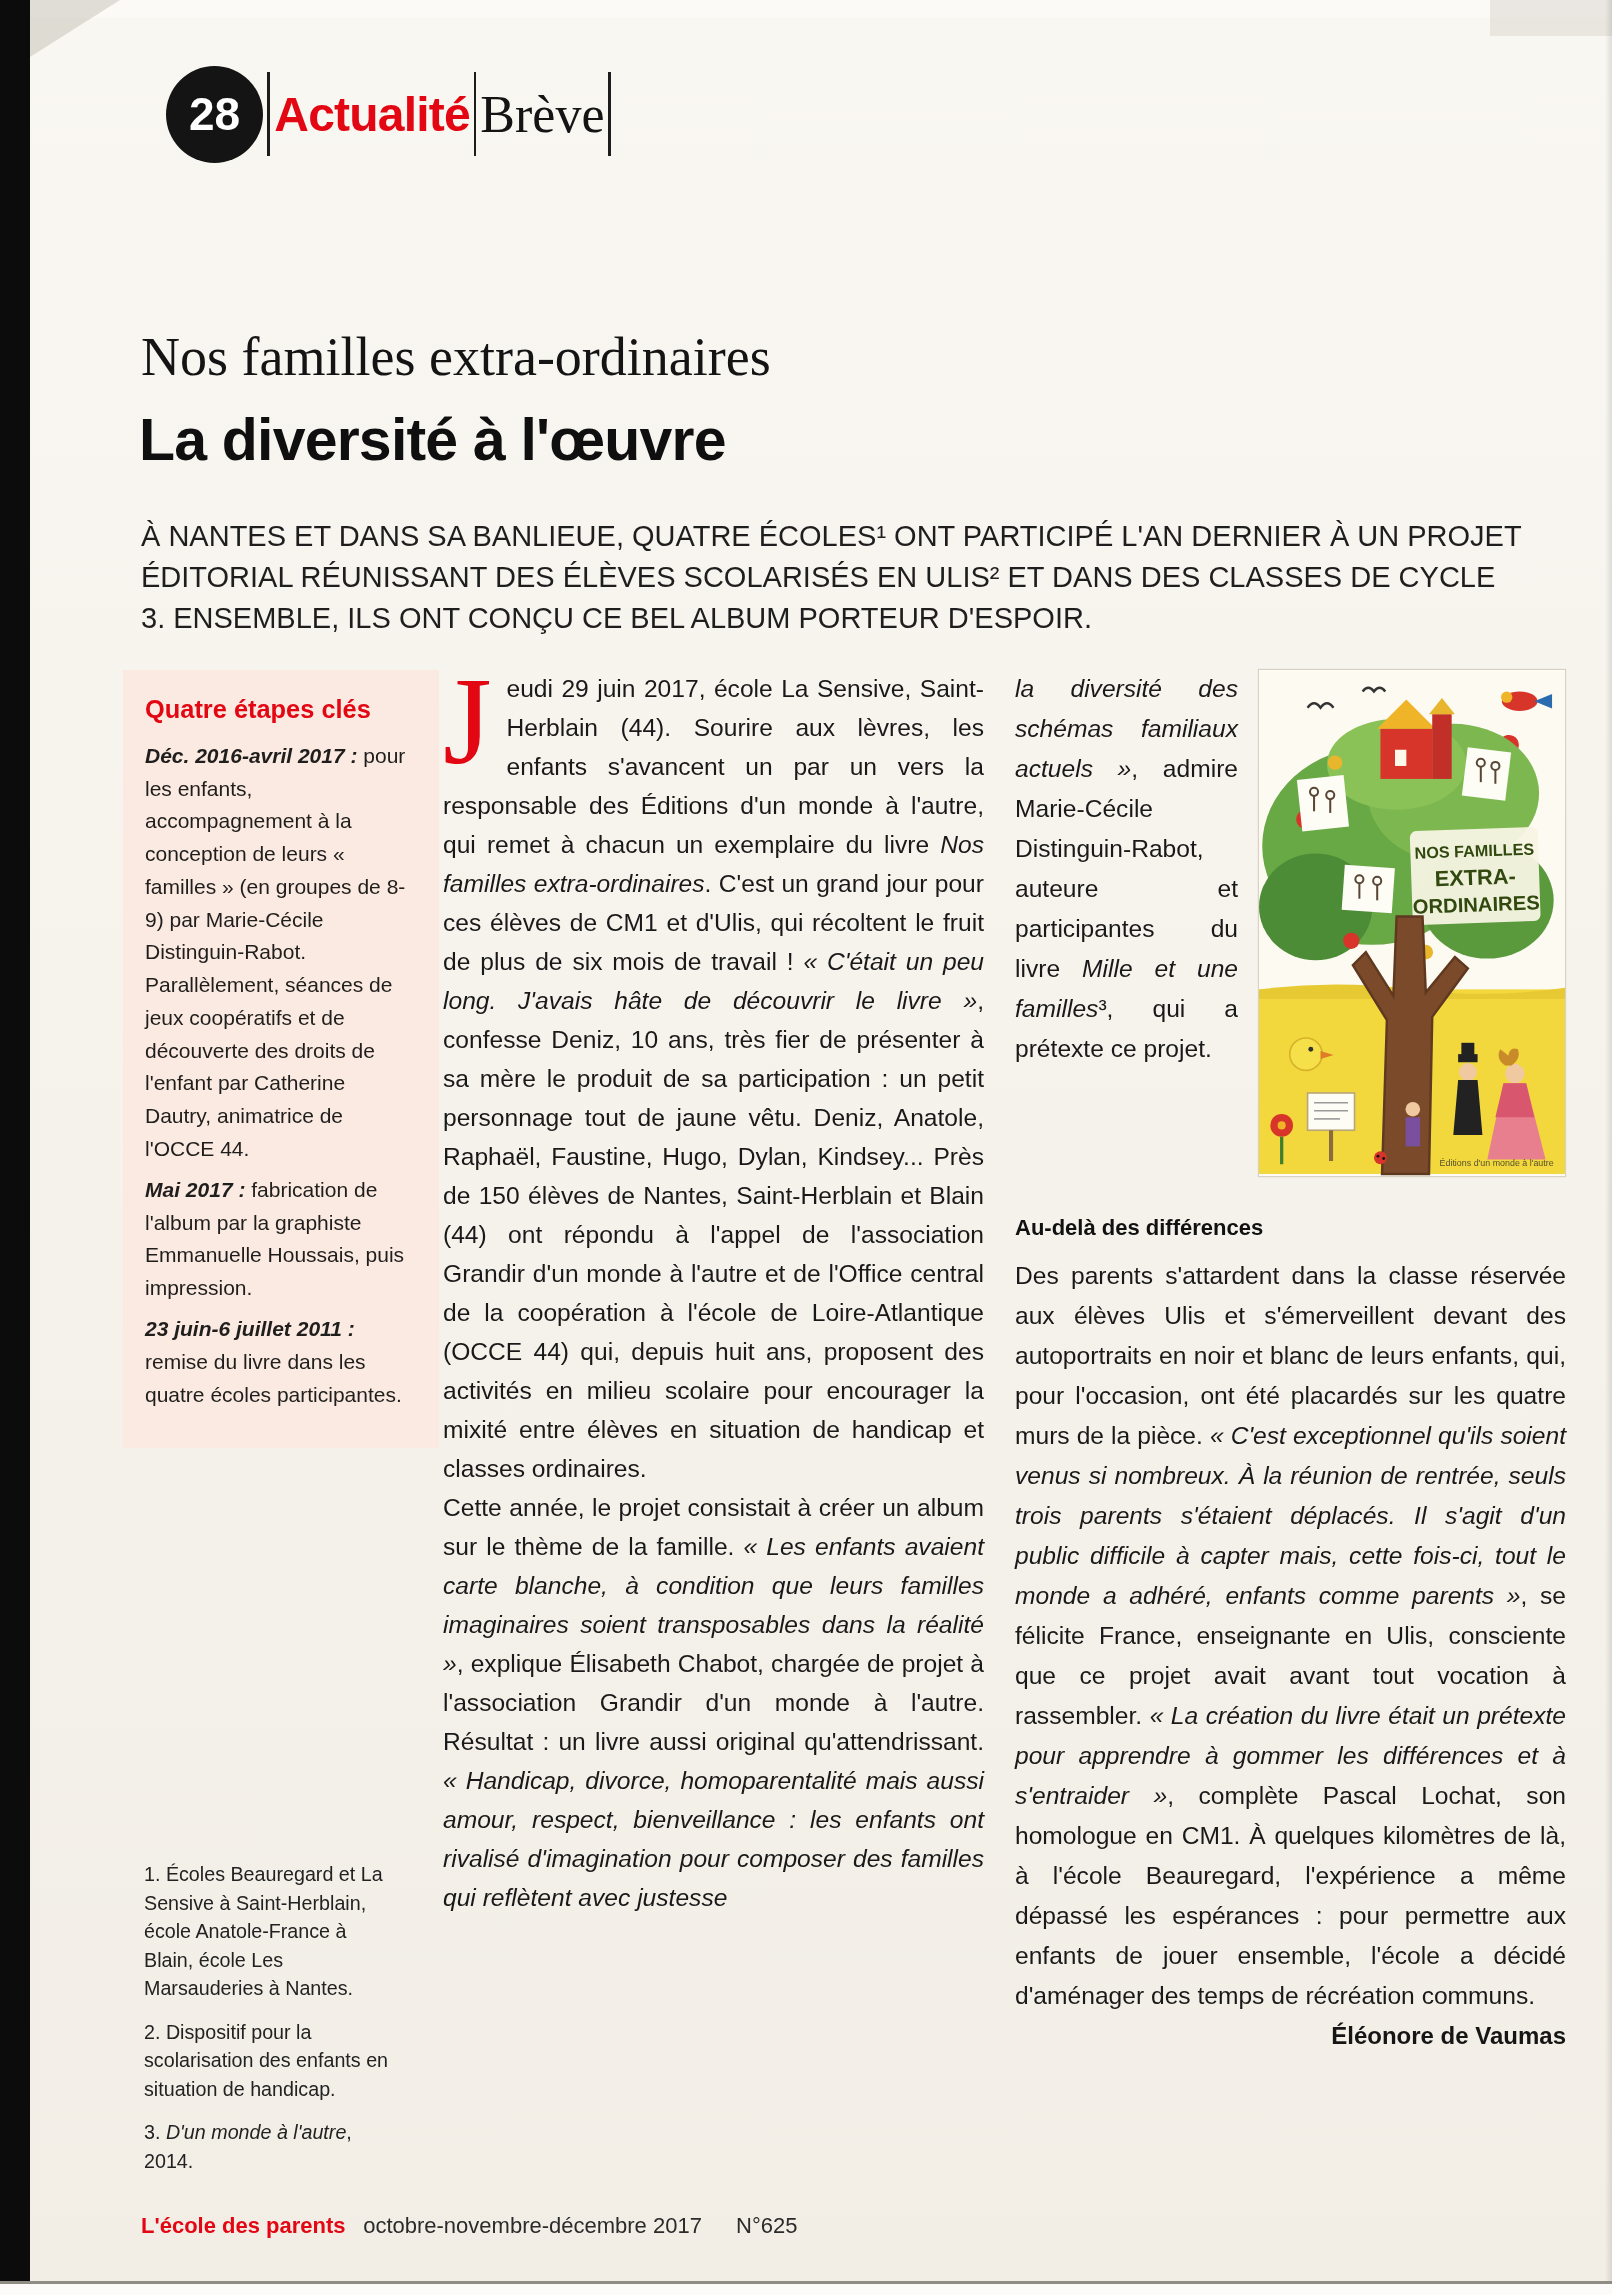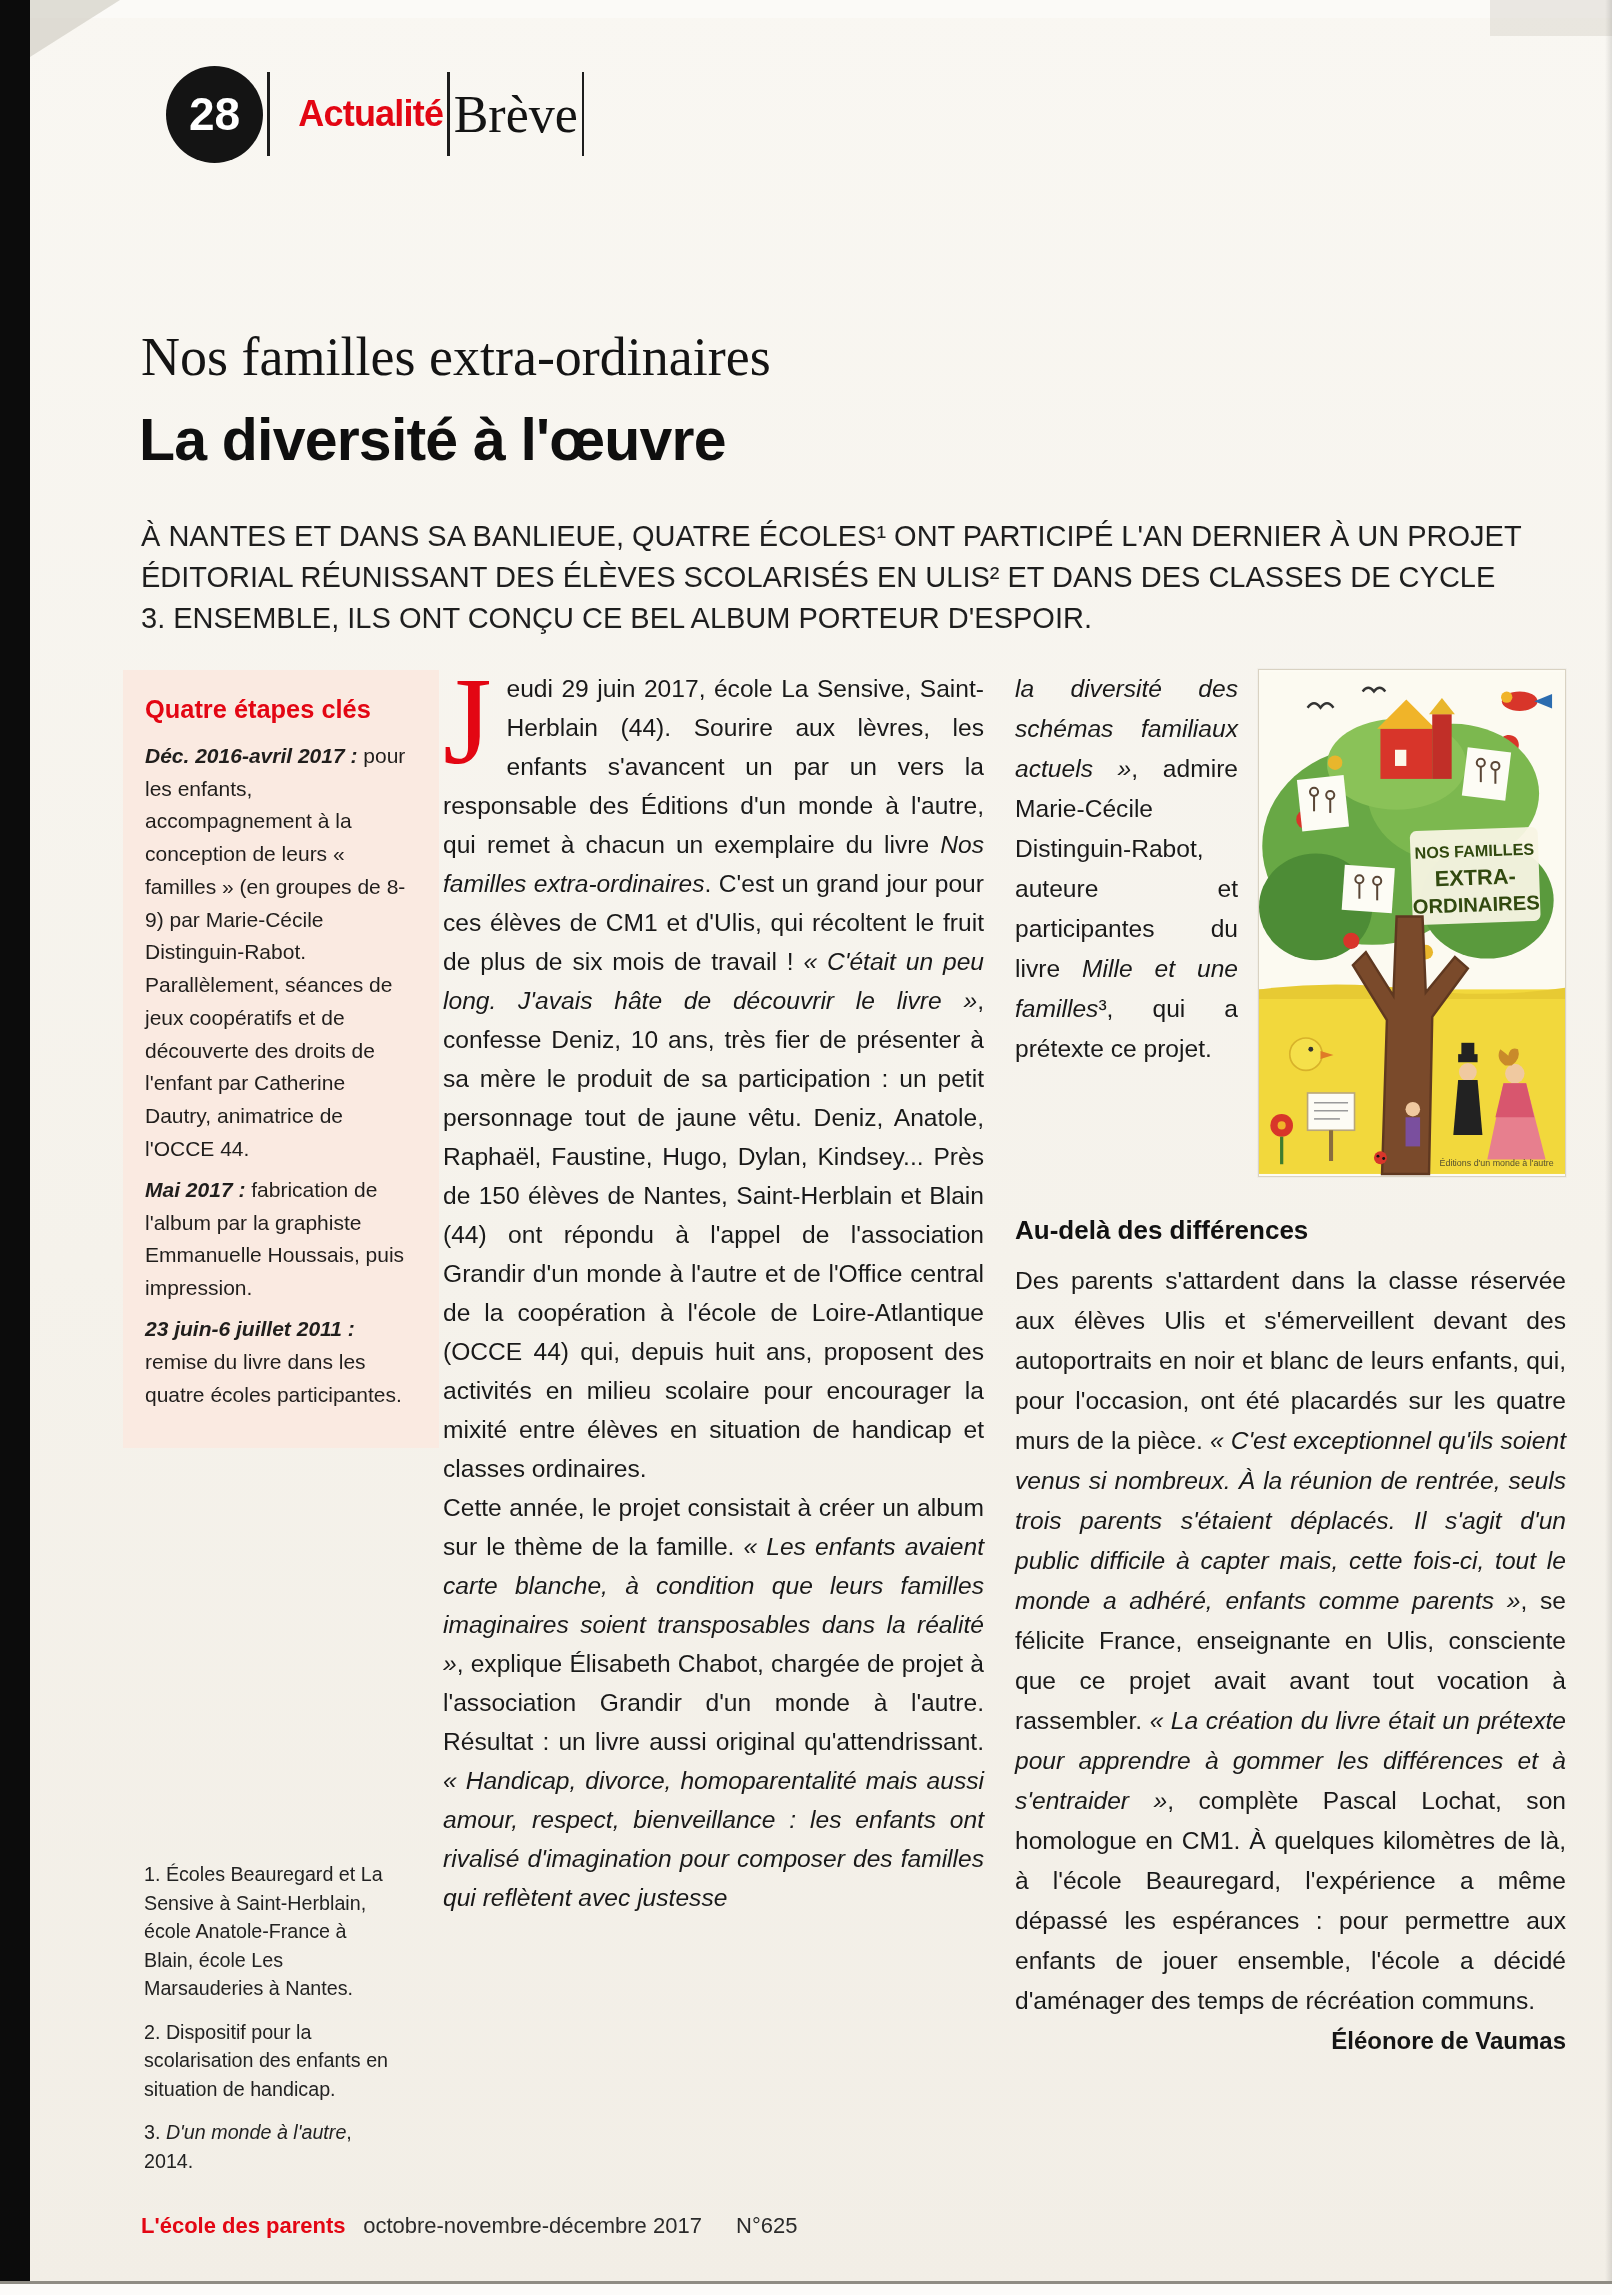--- a/index.html
+++ b/index.html
@@ -18,21 +18,21 @@
   .scan-bottom { position:absolute; left:0; bottom:0; width:100%; height:11.5px; background:#fcfbf9; }
   .edge-right { position:absolute; right:0; top:0; width:8.2px; height:100%;
     background:linear-gradient(90deg, rgba(0,0,0,0), rgba(0,0,0,.12)); }
 
   
   .masthead { position:absolute; left:166px; top:64px; display:flex; align-items:center; gap:4px; height:100px; }
   .pnum { width:97px; height:97px; border-radius:50%; background:#141414; color:#fff;
     font-size:46px; font-weight:bold; display:flex; align-items:center; justify-content:center; }
   .vbar { width:3.3px; height:84px; background:#1d1d1d; }
   .vbar.thin { width:2.5px; }
-  .section { color:#e30613; font-weight:bold; font-size:36px; letter-spacing:-0.8px;margin-left:24px; }
+  .section { color:#e30613; font-weight:bold; font-size:48px; letter-spacing:-0.8px; }
   .subsection { font-family:"Liberation Serif", serif; font-size:52px; color:#141414; }
 
   
   .kicker { position:absolute; left:141px; top:326px; font-family:"Liberation Serif", serif;
     font-weight:normal; font-size:54px; color:#141414; letter-spacing:0; }
   .headline { position:absolute; left:139px; top:406px; font-size:59px; font-weight:800;
     color:#0f0f0f; letter-spacing:-0.8px;text-align:center; }
   .standfirst { position:absolute; left:141px; top:516px; width:1385px;
     font-size:29px; line-height:1.42; color:#1e1e1e; }
 
@@ -58,21 +58,21 @@
   .col.right .para { line-height:40px; }
   .dropcap { float:left; color:#e30613; font-family:"Liberation Serif", serif;
     font-size:125px; line-height:98px; padding:3.3px 14.8px 0 0; }
 
   .top-row { display:flex; gap:19.7px; align-items:flex-start; }
   .cont { flex:0 0 223px; width:223px; }
   .cover { flex:0 0 308px; width:308px; height:508px; background:#fdfbf3;
     border:0.8px solid #d9d2c2; box-shadow:0 0 0 0.8px rgba(0,0,0,.03); }
   .cover svg { display:block; width:100%; height:100%; }
 
-  .crosshead { font-size:26px; font-weight:bold; color:#111; margin:38px 0 14.8px; }
+  .crosshead { font-size:22px; font-weight:bold; color:#111; margin:38px 0 14.8px; }
   .byline { text-align:right; font-weight:bold; font-size:24px; color:#151515; margin-top:6.6px; }
 
   
   .pagefoot { position:absolute; left:141px; top:2213px; font-size:22px; color:#2a2a2a; }
   .mag { color:#e30613; font-weight:bold; }
   .issue { margin-left:11.5px; }
   .num { margin-left:28px; }
 </style>
 </head>
 <body>

